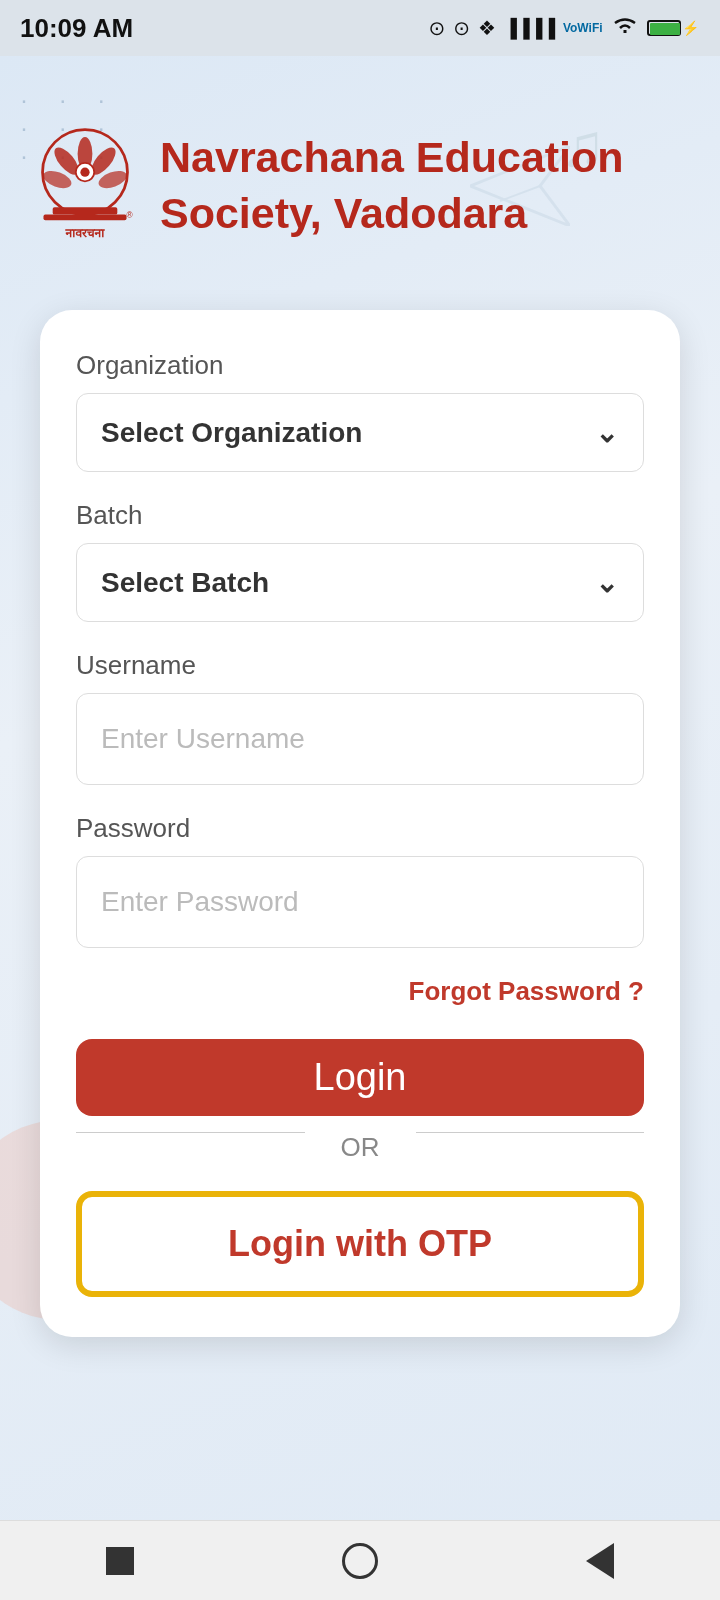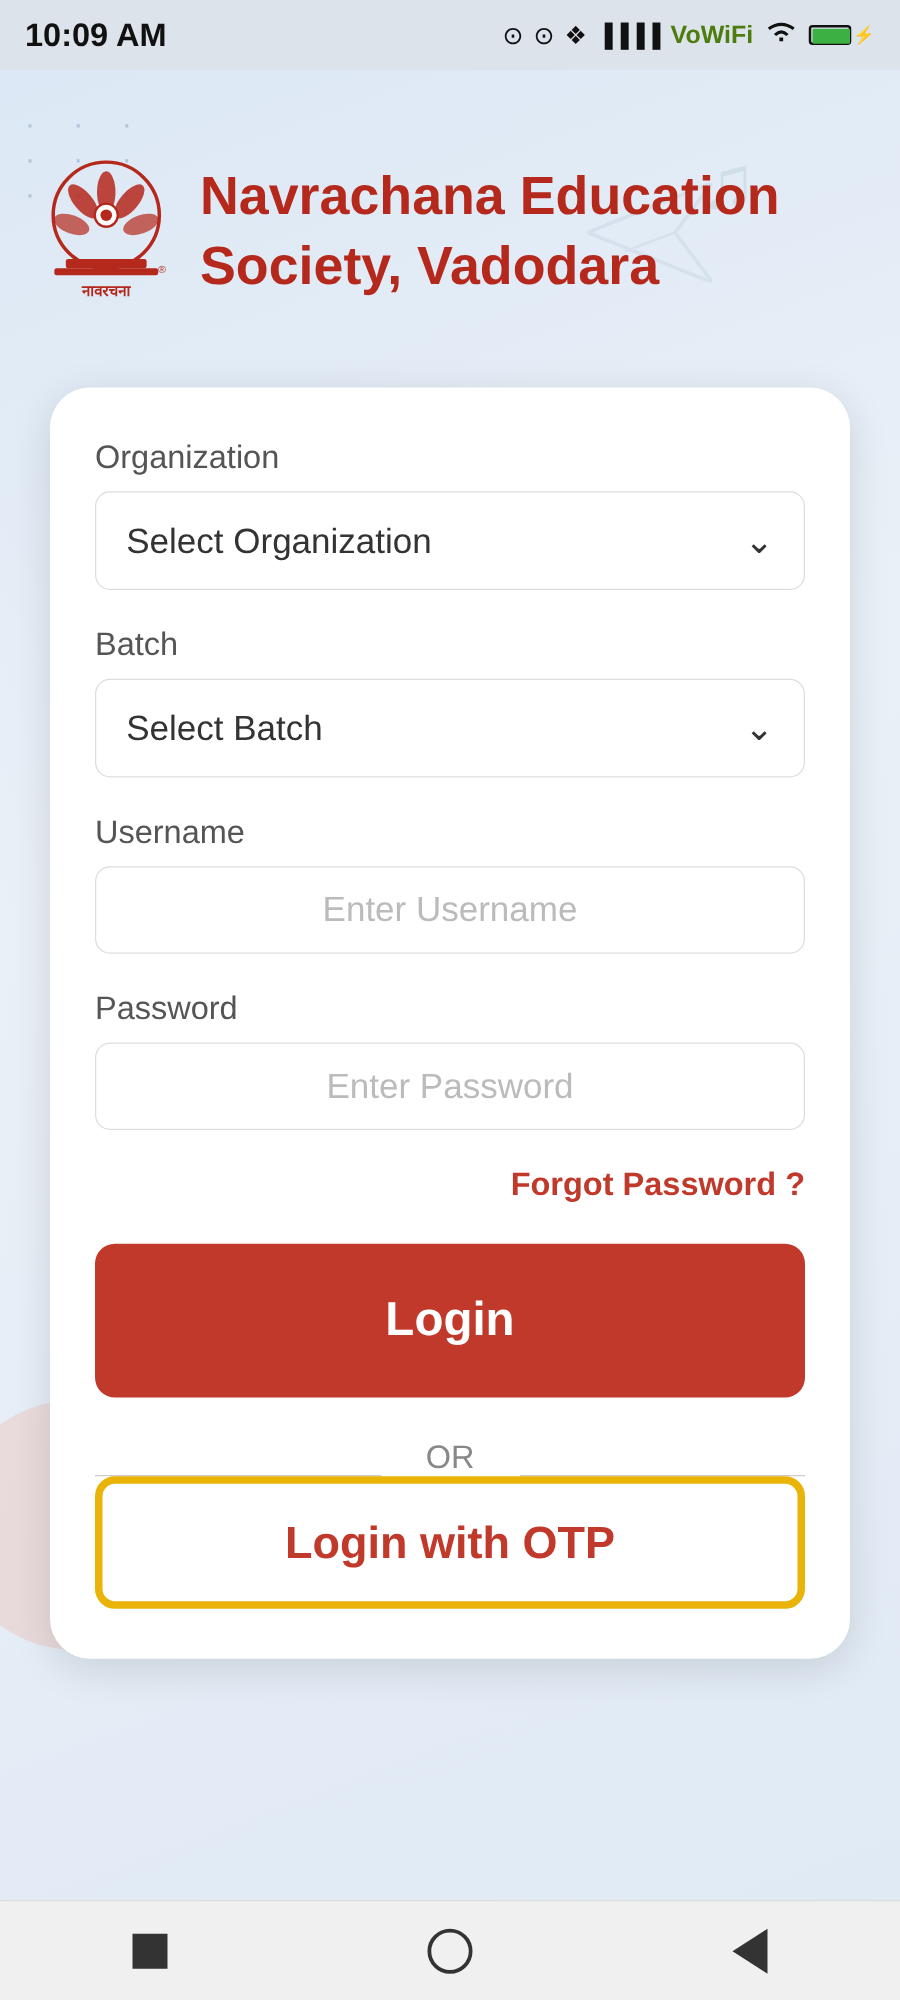--- a/index.html
+++ b/index.html
@@ -132,38 +132,38 @@
       border-radius: 12px;
       padding: 22px 24px;
       font-size: 28px;
       color: #333;
       display: flex;
       justify-content: space-between;
       align-items: center;
       cursor: pointer;
       background: white;
       margin-bottom: 28px;
+      font-weight: bold;
     }
 
     .dropdown-arrow {
       font-size: 28px;
       color: #333;
     }
 
     .input-field {
       width: 100%;
       border: 1.5px solid #ddd;
       border-radius: 12px;
-      padding: 18px 24px;
+      padding: 29px 24px;
       font-size: 28px;
       color: #aaa;
       margin-bottom: 28px;
       outline: none;
       background: white;
-      text-align: center;
     }
 
     .input-field::placeholder {
       color: #bbb;
     }
 
     .forgot-password {
       text-align: right;
       margin-bottom: 32px;
     }
@@ -175,31 +175,32 @@
       text-decoration: none;
       cursor: pointer;
     }
 
     .login-btn {
       width: 100%;
       background: #c0392b;
       color: white;
       border: none;
       border-radius: 16px;
-      padding: 40px;
+      padding: 17px;
       font-size: 38px;
-      font-weight: bold;
+      font-weight: normal;
       cursor: pointer;
-      margin-bottom: 32px;
+      margin-bottom: 16px;
     }
 
     .or-divider {
       display: flex;
-      align-items: flex-end;
+      align-items: flex-start;
       gap: 36px;
+      margin-bottom: 28px;
     }
 
     .or-line {
       flex: 1;
       height: 1px;
       background: #ccc;
     }
 
     .or-text {
       font-size: 26px;
@@ -285,21 +286,21 @@
   </div>
 </div>
 
 <div class="status-bar">
   <span class="status-time">10:09 AM</span>
   <div class="status-icons">
     <span class="status-icon">⊙</span>
     <span class="status-icon">⊙</span>
     <span class="status-icon">❖</span>
     <span style="font-size:18px;color:#111;">▐▐▐▐</span>
-    <span style="font-size:20px;color:#4d7c0f;font-weight:bold;">Vo<br style="display:none">WiFi</span>
+    <span style="font-size:12px;color:#0369a1;font-weight:bold;">Vo<br style="display:none">WiFi</span>
     <span>
       <svg width="28" height="22" viewBox="0 0 28 22">
         <path d="M14 18 Q14 15 14 15" stroke="#111" stroke-width="3" fill="none"></path>
         <path d="M9 13 Q14 8 19 13" stroke="#111" stroke-width="2.5" fill="none"></path>
         <path d="M4 8 Q14 1 24 8" stroke="#111" stroke-width="2.5" fill="none"></path>
       </svg>
     </span>
     <span style="display:inline-flex;align-items:center;gap:2px;">
       <span style="display:inline-block;width:34px;height:16px;border:2px solid #111;border-radius:3px;position:relative;">
         <span style="display:block;width:30px;height:12px;background:#3cb043;margin:1px 1px;border-radius:1px;"></span>

